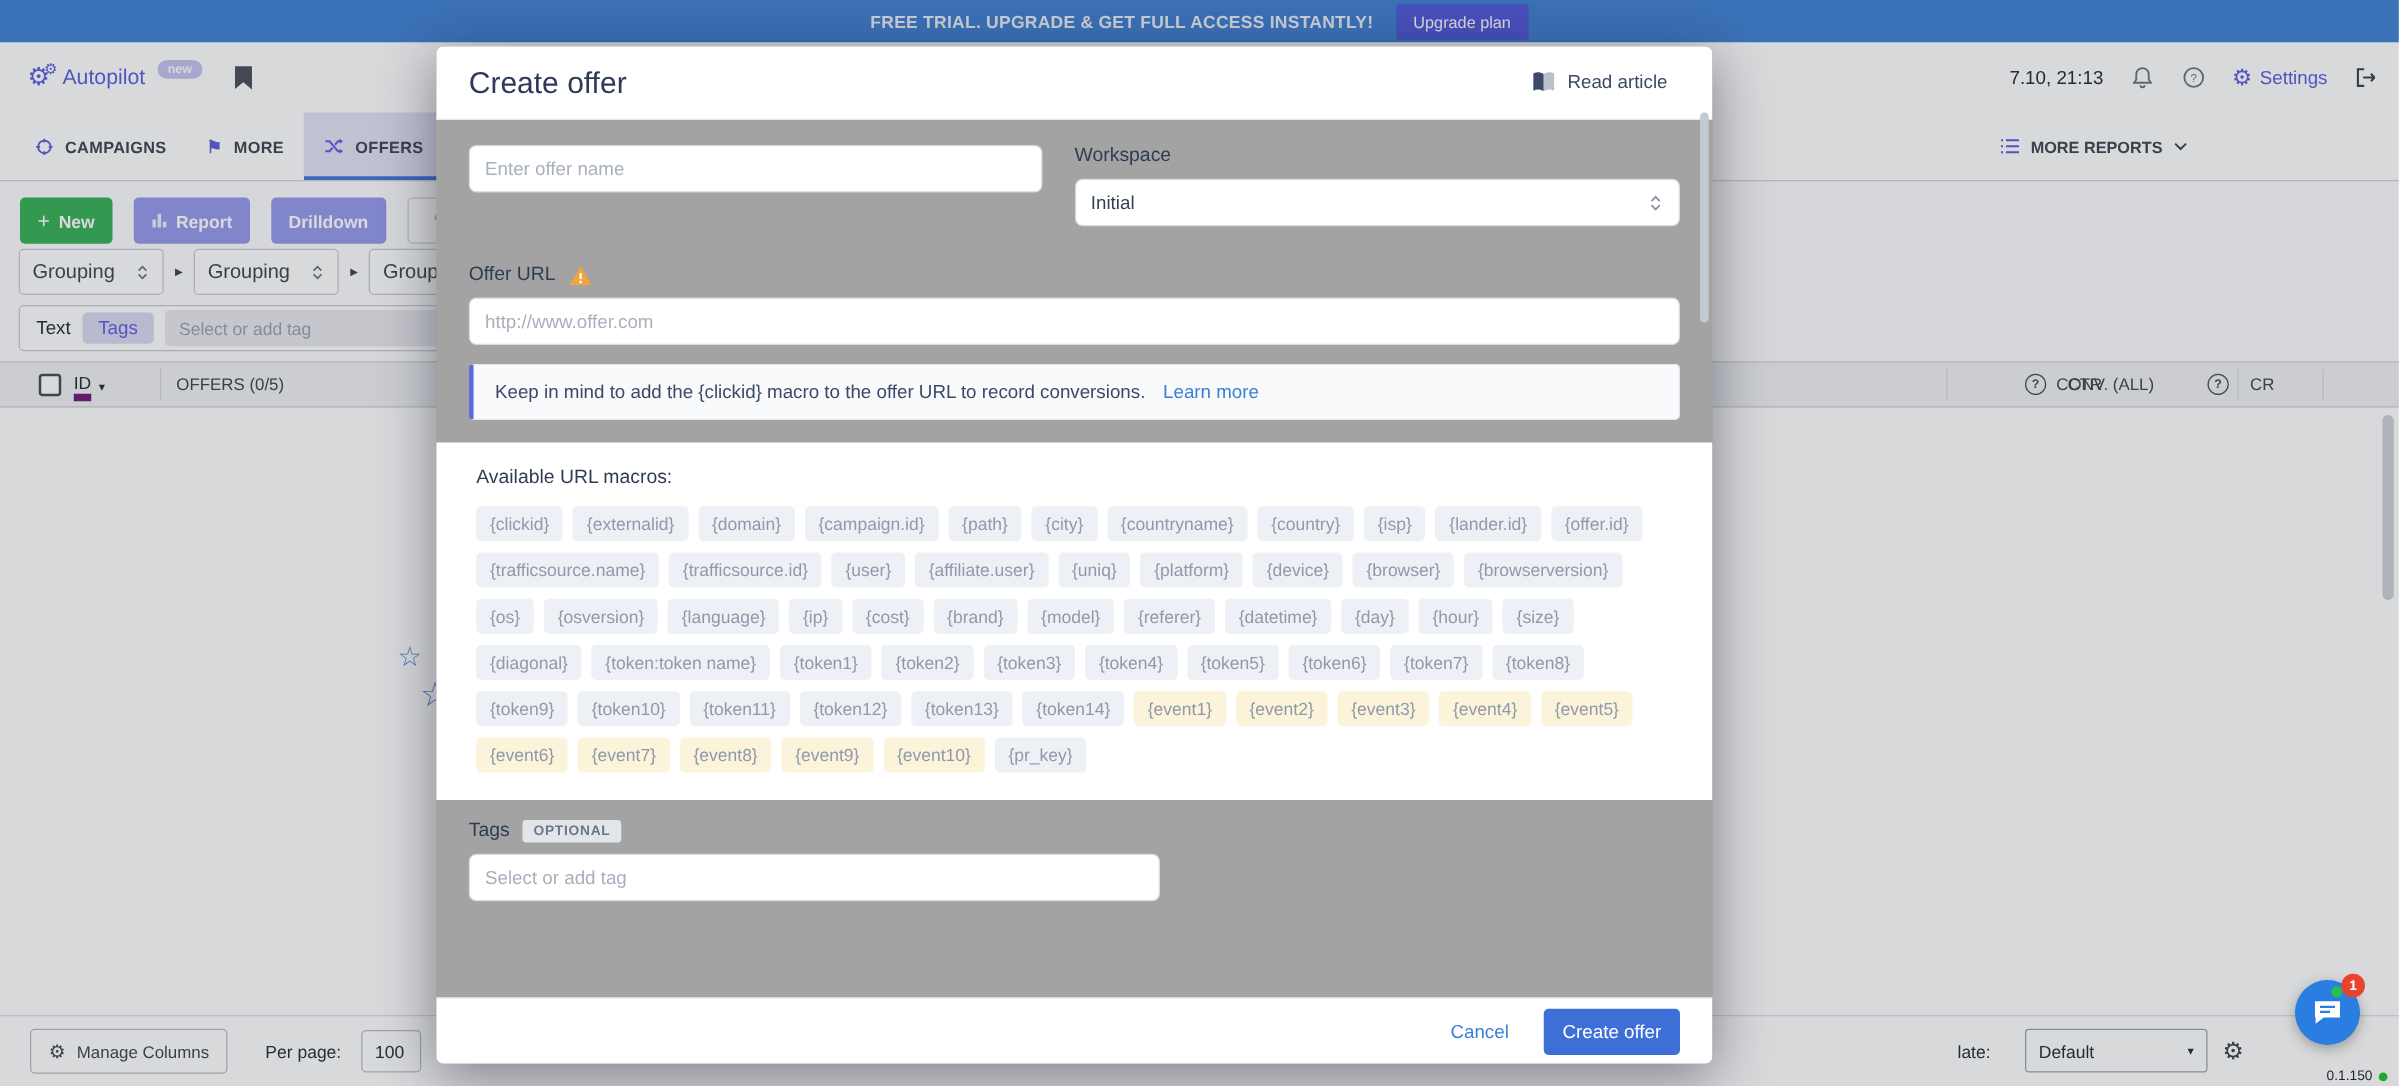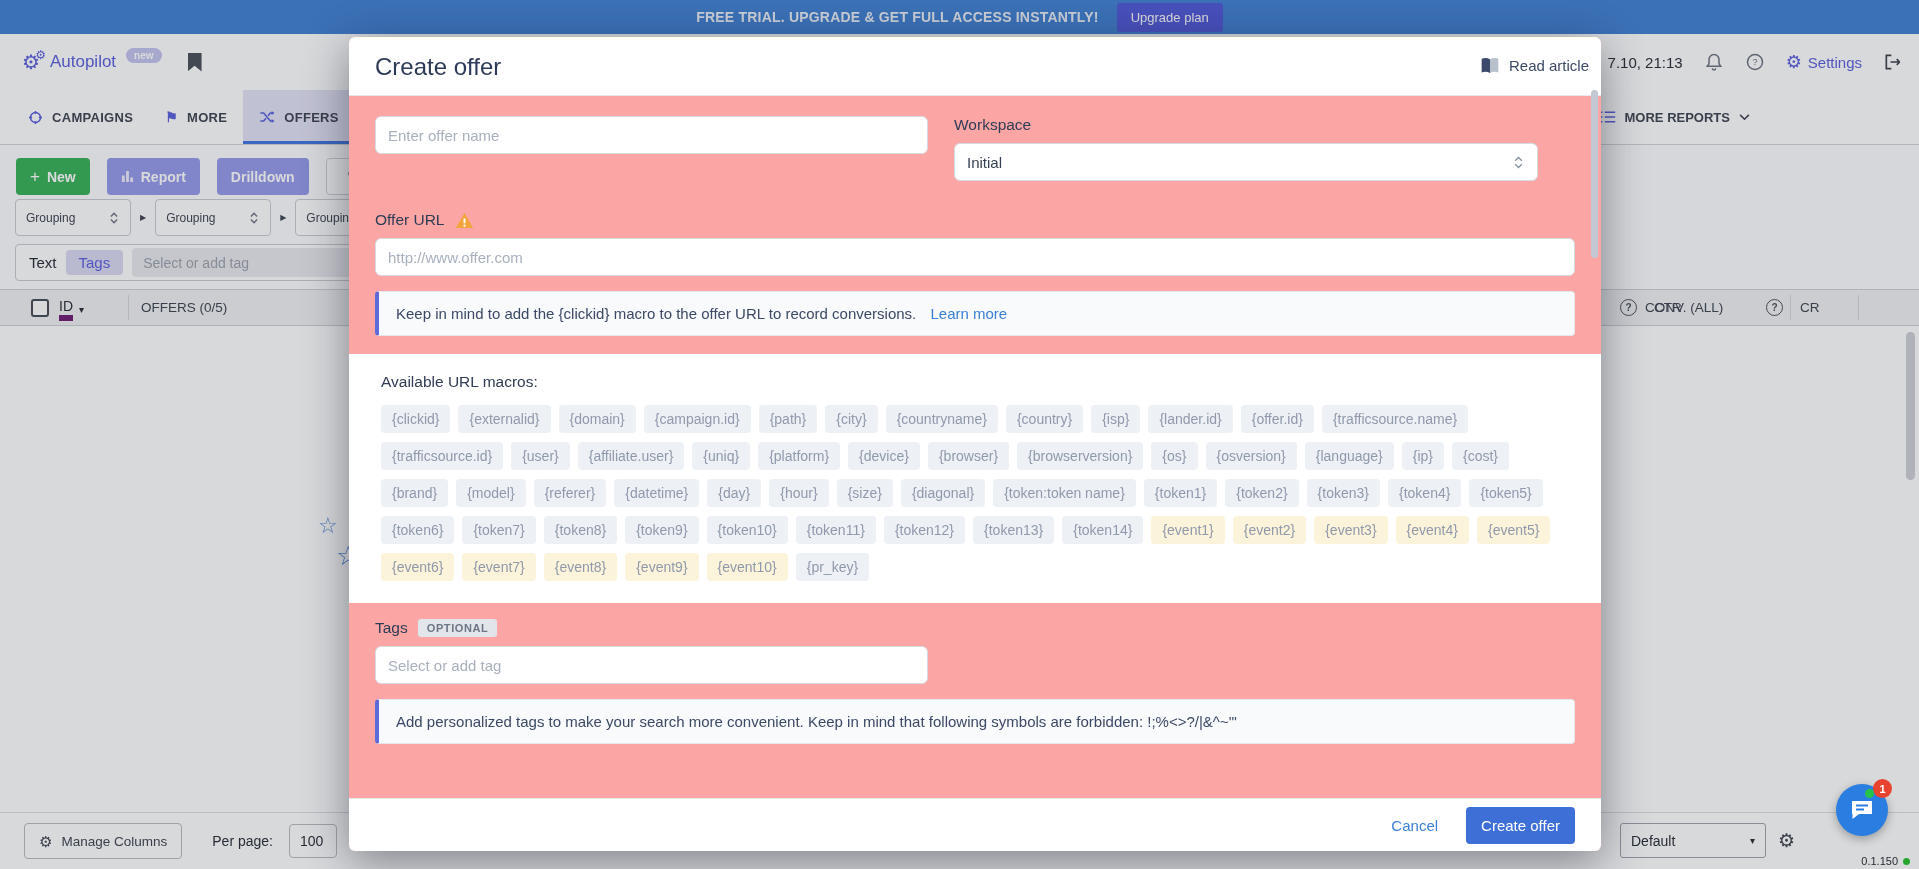--- a/index.html
+++ b/index.html
@@ -37,21 +37,21 @@
 
   .toolbar { position:absolute; top:158px; left:16px; display:flex; gap:17px; align-items:center; }
   .btn { height:37px; border-radius:4px; display:flex; align-items:center; gap:7px; padding:0 14px;
          font-size:14px; font-weight:700; color:#fff; cursor:pointer; }
   .btn-new { background:#37b156; }
   .btn-lav { background:#9599ea; }
   .btn-pencil { background:#fff; border:1px solid #cfd2d7; color:#8a8f98; width:55px; justify-content:center; font-size:16px; font-weight:400; }
 
   .grouprow { position:absolute; top:199px; left:15px; display:flex; align-items:center; gap:9px; }
   .gsel { width:116px; height:37px; background:#fff; border:1px solid #c9ccd1; border-radius:4px;
-          display:flex; align-items:center; justify-content:space-between; padding:0 10px; font-size:12px; color:#3e4450; cursor:pointer; }
+          display:flex; align-items:center; justify-content:space-between; padding:0 10px; font-size:16px; color:#3e4450; cursor:pointer; }
   .garrow { font-size:8px; color:#3e4450; }
 
   .filterrow { position:absolute; top:244px; left:15px; width:362px; height:37px; background:#fff; border:1px solid #c9ccd1;
                border-radius:4px; display:flex; align-items:center; padding:0 6px 0 13px; gap:9px; }
   .ftext { font-size:15px; color:#272d35; }
   .ftags { background:#d9d9f2; color:#5b60dd; font-size:15px; padding:4px 13px; border-radius:4px; cursor:pointer; }
   .finput { flex:1; height:29px; background:#e9eaee; border-radius:4px; display:flex; align-items:center;
             padding:0 11px; color:#9ba1ac; font-size:14px; }
 
   .thead { position:absolute; top:289px; left:0; right:0; height:37px; background:#f0f1f3;
@@ -80,26 +80,26 @@
               border-radius:3px; display:flex; align-items:center; justify-content:space-between; padding:0 10px;
               font-size:14px; color:#272d35; cursor:pointer; }
   .bb-gear { position:absolute; left:1778px; top:16px; font-size:19px; color:#3e4450; cursor:pointer; }
   .version { position:absolute; right:9px; top:855px; font-size:11px; color:#1f242c; display:flex; align-items:center; gap:5px; }
   .vdot { width:7px; height:7px; border-radius:50%; background:#25c22b; }
   .pagescroll { position:absolute; right:4px; top:332px; width:9px; height:148px; background:#cdd0d5; border-radius:5px; }
 
   
   .overlay { position:absolute; inset:0; background:rgba(40,45,55,0.18); z-index:50; }
 
-  .modal { position:absolute; left:349px; top:37px; width:1252px; height:814px; background:#fca5a5; border-radius:6px;
+  .modal { position:absolute; left:349px; top:37px; width:1021px; height:814px; background:#a3a3a3; border-radius:6px;
            box-shadow:0 10px 45px rgba(15,20,35,.45); z-index:100; overflow:hidden; }
   .m-header { background:#fff; padding:16px 26px 14px; border-bottom:1px solid #e5e8ec; position:relative; }
   .m-title { font-size:24px; font-weight:500; color:#2e3a59; }
   .m-sub { font-size:15px; color:#3c4966; margin-top:6px; }
-  .read-article { position:absolute; right:12px; top:20px; display:flex; align-items:center; gap:9px;
+  .read-article { position:absolute; right:36px; top:20px; display:flex; align-items:center; gap:9px;
                   font-size:15px; color:#3c4966; cursor:pointer; }
   .m-body { padding:20px 26px 0; }
   .row2 { display:flex; gap:26px; }
   .col-l { width:553px; } .col-r { width:584px; }
   .flabel { font-size:15.5px; color:#303c55; margin-bottom:9px; display:flex; align-items:center; gap:10px; }
   .txt { width:100%; height:38px; border:1px solid #d5dae2; border-radius:6px; background:#fff; padding:0 12px;
          font-size:15px; color:#2b3138; font-family:"Liberation Sans",sans-serif; }
   .txt::placeholder { color:#a8b0bd; }
   .fakesel { height:38px; background:#fff; border:1px solid #d5dae2; border-radius:6px; display:flex; align-items:center;
              justify-content:space-between; padding:0 12px; font-size:15px; color:#333f52; cursor:pointer; }
@@ -424,21 +424,20 @@
     <div class="row2 tags-row">
       <div class="col-l">
         <div class="flabel">
           <span>Tags</span>
           <span class="opt-badge">OPTIONAL</span>
         </div>
         <input class="txt" placeholder="Select or add tag" style="">
       </div>
     </div>
 
-    <div class="notebox">Add personalized tags to make your search more convenient. Keep in mind that following symbols are forbidden: !;%&lt;&gt;?/|&amp;^~'"</div>
   </div>
 
   <div class="m-footer">
     <button class="btn-cancel">Cancel</button>
     <button class="btn-create">Create offer</button>
   </div>
 
   <div class="m-scroll"></div>
 </div>
 

